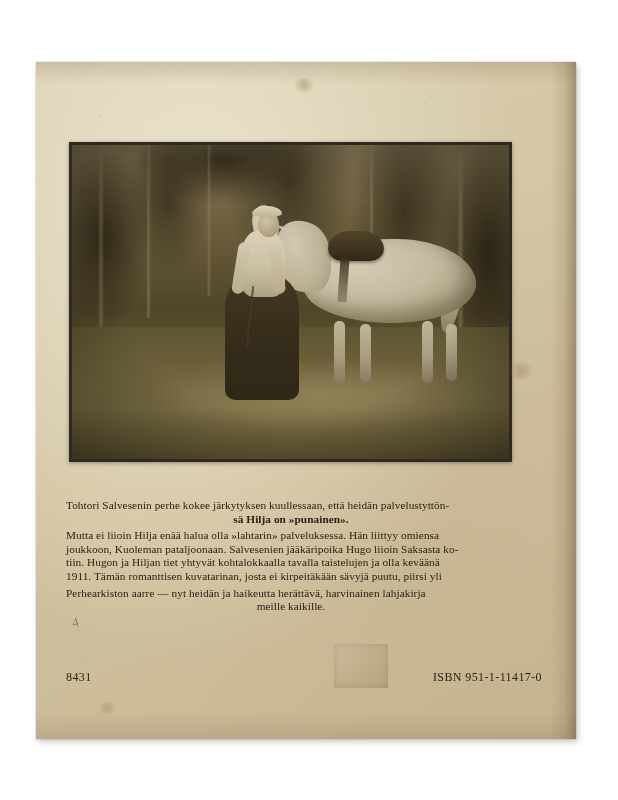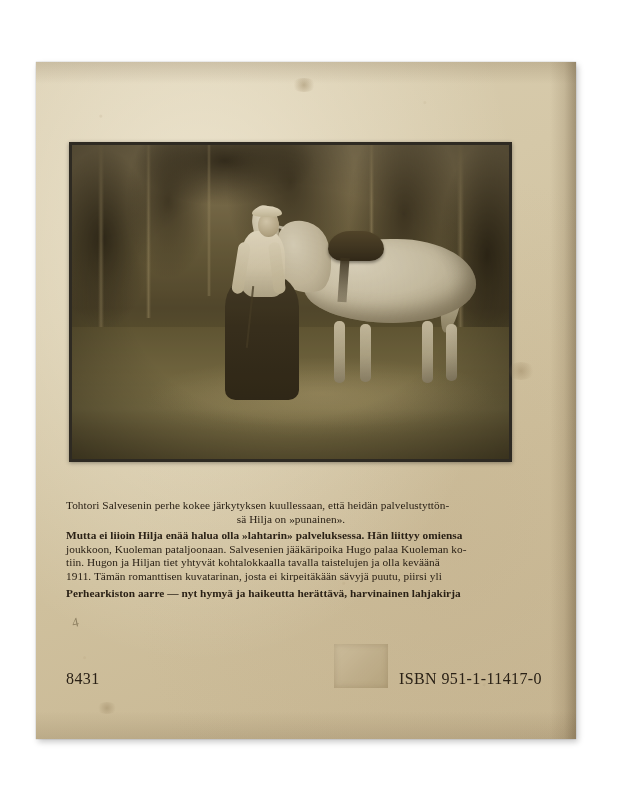--- a/index.html
+++ b/index.html
@@ -298,35 +298,35 @@
     left: 30px;
     top: 437px;
     width: 450px;
     color: #2a2116;
     font-size: 11.3px;
     line-height: 13.6px;
     text-align: justify;
     letter-spacing: 0.05px;
   }
   #blurb p { margin: 0; }
-  .center { text-align: center; }
-  .p2 { margin-top: 3px !important; font-weight: bold; }
+  .center { text-align: center; font-weight: bold; }
+  .p2 { margin-top: 3px !important; }
   .tail { text-align: center; }
 
   
   #footer {
     position: absolute;
     left: 30px;
     right: 34px;
     top: 608px;
     display: flex;
     justify-content: space-between;
     align-items: baseline;
     color: #2a2116;
-    font-size: 16px;
+    font-size: 12px;
     letter-spacing: 0.4px;
   }
 
   
   #sticker-patch {
     position: absolute;
     left: 298px;
     top: 582px;
     width: 54px;
     height: 44px;
@@ -398,24 +398,25 @@
 
         <div id="ph-sepia"></div>
         <div id="ph-tone"></div>
       </div>
     </div>
 
     <div id="blurb">
       <p>Tohtori Salvesenin perhe kokee järkytyksen kuullessaan, että heidän palvelustyttön-</p>
       <p class="center">sä Hilja on »punainen».</p>
       <p class="p2">Mutta ei liioin Hilja enää halua olla »lahtarin» palveluksessa. Hän liittyy omiensa</p>
-      <p>joukkoon, Kuoleman pataljoonaan. Salvesenien jääkäripoika Hugo palaa Kuoleman ko-</p>
+      <p>joukkoon, Kuoleman pataljoonaan. Salvesenien jääkäripoika Hugo liioin Saksasta ko-</p>
       <p>tiin. Hugon ja Hiljan tiet yhtyvät kohtalokkaalla tavalla taistelujen ja olla keväänä</p>
       <p>1911. Tämän romanttisen kuvatarinan, josta ei kirpeitäkään sävyjä puutu, piirsi yli</p>
-      <p class="p2">Perhearkiston aarre — nyt hymyä ja haikeutta herättävä, harvinainen lahjakirja</p>
+      <p class="p2">Perhearkiston aarre — nyt heidän ja haikeutta herättävä, harvinainen lahjakirja</p>
+      <p class="tail">meille kaikille.</p>
     </div>
 
     <div id="sticker-patch"></div>
     <div id="pencil-mark">4</div>
 
     <div class="wear" style="left:255px; top:16px; width:26px; height:14px;"></div>
     <div class="wear" style="left:470px; top:300px; width:30px; height:18px;"></div>
     <div class="wear" style="left:60px;  top:640px; width:22px; height:12px;"></div>
 
     <div id="footer">

